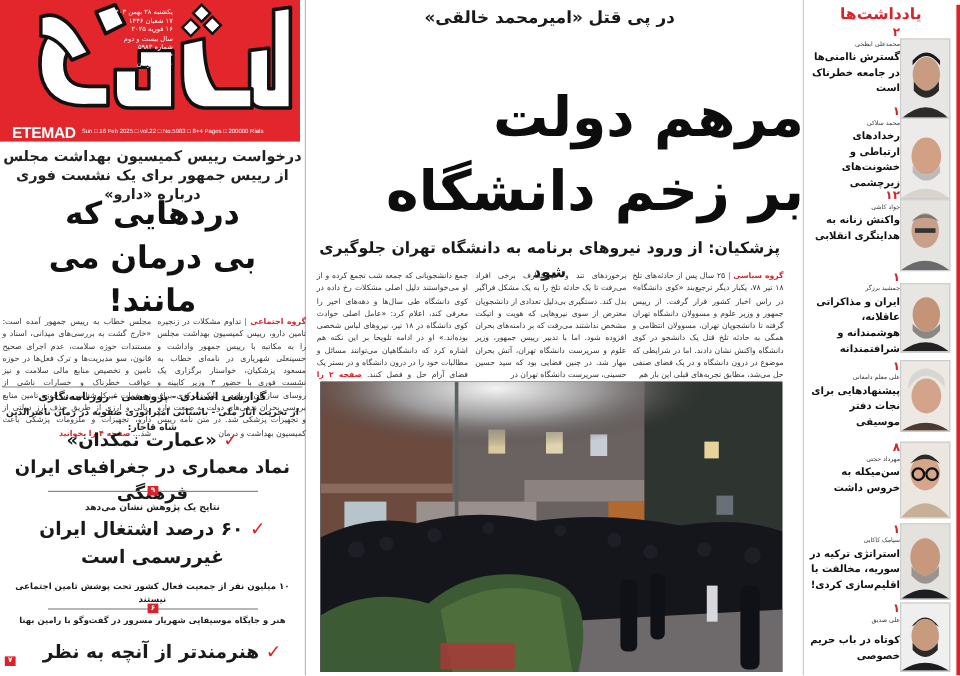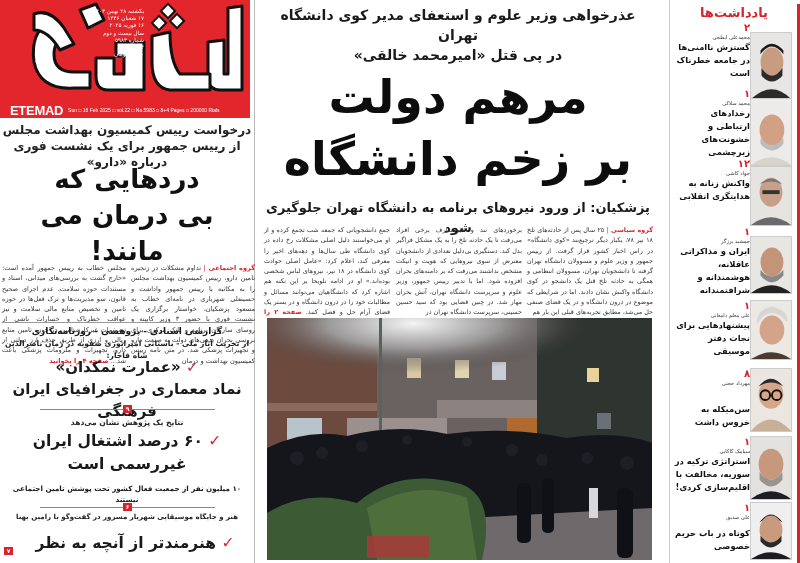--- a/index.html
+++ b/index.html
@@ -34,21 +34,21 @@
   .pg-box { position: absolute; width: 9px; height: 8px; background: #d8232a; color: #fff; font-size: 6px; line-height: 8px; text-align: center; font-weight: bold; }
   .l-kicker4 { position: absolute; left: 2px; top: 417px; width: 250px; text-align: center; font-size: 7.6px; line-height: 12px; font-weight: bold; color: #222; }
   .l-title3 { position: absolute; left: 2px; top: 430px; width: 250px; text-align: center; font-size: 15.5px; line-height: 23px; font-weight: bold; }
   .l-sub { position: absolute; left: 2px; top: 483px; width: 250px; text-align: center; font-size: 7.2px; line-height: 11px; font-weight: bold; }
   .l-kicker5 { position: absolute; left: 2px; top: 512px; width: 250px; text-align: center; font-size: 7px; line-height: 11px; font-weight: bold; color: #222; }
   .l-title4 { position: absolute; left: 18px; top: 532px; width: 234px; text-align: center; font-size: 15.5px; line-height: 22px; font-weight: bold; }
 
   
   .center-col { position: absolute; left: 262px; top: 0; width: 392px; height: 563px; }
   .c-kicker { position: absolute; left: 0; top: 5px; width: 392px; text-align: center; font-size: 14px; line-height: 20px; font-weight: bold; }
-  .c-title { position: absolute; left: 0; top: 66px; width: 392px; text-align: center; font-size: 46px; line-height: 62px; font-weight: bold; color: #0d0d0d; font-family: "DejaVu Sans", sans-serif; }
+  .c-title { position: absolute; left: 16px; top: 66px; width: 392px; text-align: right; font-size: 46px; line-height: 62px; font-weight: bold; color: #0d0d0d; font-family: "DejaVu Sans", sans-serif; }
   .c-sub { position: absolute; left: 0; top: 198px; width: 392px; text-align: center; font-size: 13px; line-height: 20px; font-weight: bold; }
   .c-body { position: absolute; top: 225px; width: 126px; font-size: 6.4px; line-height: 10.3px; color: #333; text-align: justify; }
   .c-body.c1 { left: 265px; }
   .c-body.c2 { left: 134px; }
   .c-body.c3 { left: 2px; }
   .photo { position: absolute; left: 5px; top: 318px; width: 385px; height: 242px; overflow: hidden; background: #2a2a30; }
   .photo svg { width: 100%; height: 100%; display: block; }
 
   
   .right-col { position: absolute; left: 669px; top: 0; width: 138px; height: 483px; }
@@ -138,21 +138,20 @@
 
   <div class="l-kicker5">هنر و جایگاه موسیقایی شهریار مسرور در گفت‌وگو با رامین بهنا</div>
   <div class="l-title4">
     <span class="tick">✓</span> <span>هنرمندتر از آنچه به نظر می‌رسید</span>
   </div>
   <div class="pg-box" style="left:4px; top:547px;">۷</div>
 </div>
 
 <div class="center-col">
   <div class="c-kicker">
-    <div>عذرخواهی وزیر علوم و استعفای مدیر کوی دانشگاه تهران</div>
     <div>در پی قتل «امیرمحمد خالقی»</div>
   </div>
   <div class="c-title">
     <div>مرهم دولت</div>
     <div>بر زخم دانشگاه</div>
   </div>
   <div class="c-sub">پزشکیان: از ورود نیروهای برنامه به دانشگاه تهران جلوگیری شود</div>
 
   <div class="c-body c1">
     <span class="section-tag">گروه سیاسی</span>
@@ -311,21 +310,21 @@
           <ellipse cx="22" cy="30" rx="13" ry="15" fill="#d4a48a"></ellipse>
           <path d="M0 60 Q22 46 42 60 Z" fill="#4a3a30"></path>
         </svg>
     </div>
   </div>
 
   <div class="note" style="top:368px;">
     <div class="n-text">
       <span class="n-page">۸</span>
       <span class="n-author">مهرداد حجتی</span>
-      <span class="n-headline" style="margin-top:16px;">سن‌میکله به خروس داشت</span>
+      <span class="n-headline" style="margin-top:0;">سن‌میکله به خروس داشت</span>
     </div>
     <div class="n-photo" style="top:0px; height:64px;">
       <svg viewBox="0 0 42 64" preserveAspectRatio="none">
           <rect width="42" height="64" fill="#ebe6e0"></rect>
           <ellipse cx="21" cy="26" rx="13" ry="15" fill="#d6a68a"></ellipse>
           <path d="M8 18 Q21 2 34 18 Q21 10 8 18 Z" fill="#2a2a2a"></path>
           <circle cx="15" cy="27" r="5" fill="none" stroke="#111" stroke-width="2"></circle>
           <circle cx="27" cy="27" r="5" fill="none" stroke="#111" stroke-width="2"></circle>
           <path d="M0 64 Q21 40 42 64 Z" fill="#c8b098"></path>
         </svg>

